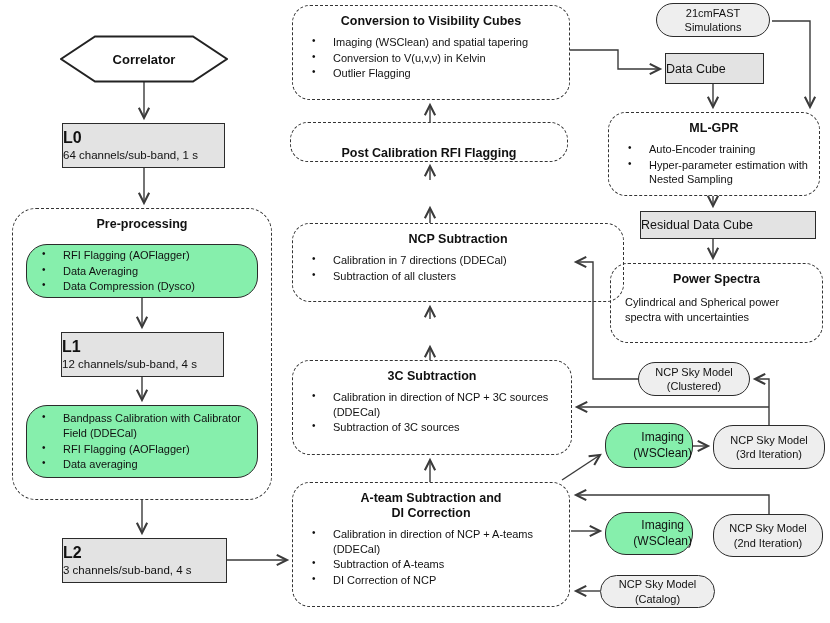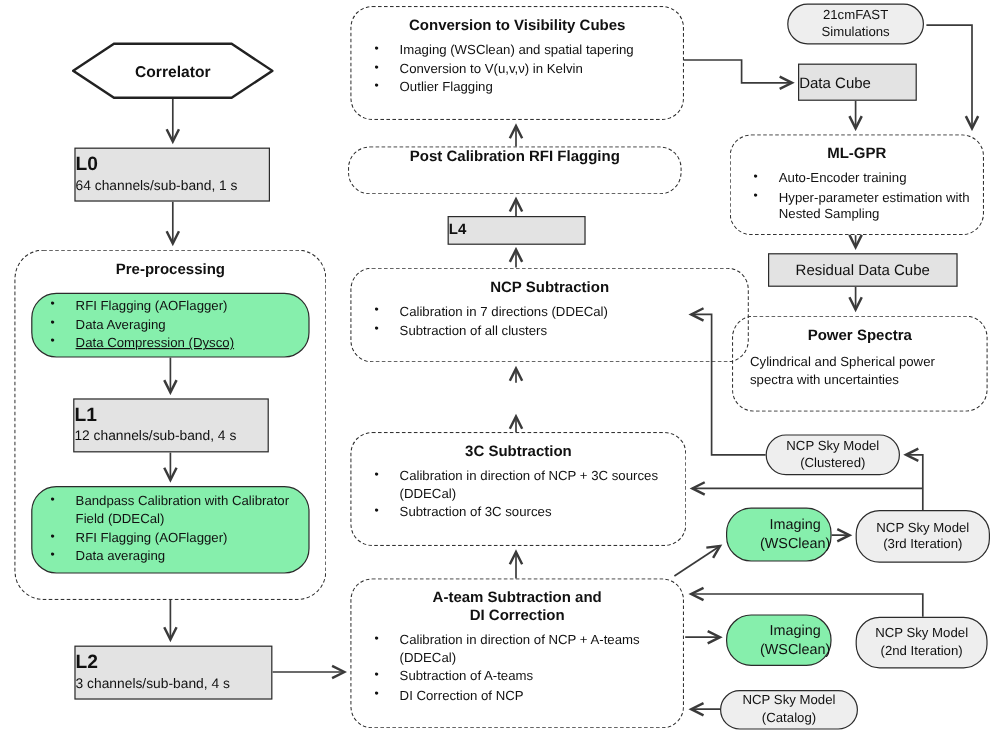--- a/index.html
+++ b/index.html
@@ -94,21 +94,21 @@
   </div>
 
   <div class="node dashed" style="left:12px;top:208px;width:260px;height:292px;border-radius:24px;">
     <div class="title">Pre-processing</div>
   </div>
 
   <div class="node whitebox" style="left:26px;top:244px;width:232px;height:54px;">
     <ul class="bullets" style="margin:0;width:100%;padding-left:6px;">
       <li style="text-align:left;">RFI Flagging (AOFlagger)</li>
       <li style="text-align:left;">Data Averaging</li>
-      <li style="text-align:left;text-decoration:underline;">Data Compression (Dysco)</li>
+      <li style="text-align:left;">Data Compression (Dysco)</li>
     </ul>
   </div>
 
   <div class="node graybox" style="left:61px;top:332px;width:163px;height:45px;">
     <div class="ltitle">L1</div>
     <div class="lsub">12 channels/sub-band, 4 s</div>
   </div>
 
   <div class="node whitebox" style="left:26px;top:405px;width:232px;height:73px;">
     <ul class="bullets" style="margin:0;width:100%;padding-left:6px;">
@@ -125,27 +125,24 @@
 
   <div class="node dashed" style="left:292px;top:5px;width:278px;height:95px;">
     <div class="title">Conversion to Visibility Cubes</div>
     <ul class="bullets">
       <li>Imaging (WSClean) and spatial tapering</li>
       <li>Conversion to V(u,v,ν) in Kelvin</li>
       <li>Outlier Flagging</li>
     </ul>
   </div>
 
-  <div class="node dashed" style="left:290px;top:122px;width:278px;height:40px;display:flex;align-items:flex-start;justify-content:center;padding:0;">
+  <div class="node dashed" style="left:290px;top:122px;width:278px;height:40px;display:flex;align-items:flex-end;justify-content:center;padding:0;">
     <div class="title">Post Calibration RFI Flagging</div>
   </div>
 
-  <div class="node graybox" style="left:373px;top:180px;width:115px;height:24px;">
-    <div class="ltitle" style="font-size:12.5px;">L4</div>
-  </div>
 
   <div class="node dashed" style="left:292px;top:223px;width:332px;height:79px;">
     <div class="title">NCP Subtraction</div>
     <ul class="bullets">
       <li>Calibration in 7 directions (DDECal)</li>
       <li>Subtraction of all clusters</li>
     </ul>
   </div>
 
 
@@ -177,21 +174,21 @@
   </div>
 
   <div class="node dashed" style="left:608px;top:112px;width:212px;height:84px;">
     <div class="title">ML-GPR</div>
     <ul class="bullets">
       <li>Auto-Encoder training</li>
       <li>Hyper-parameter estimation with Nested Sampling</li>
     </ul>
   </div>
 
-  <div class="node graybox" style="left:640px;top:211px;width:158px;height:28px;padding-left:22px;">
+  <div class="node graybox" style="left:640px;top:211px;width:176px;height:28px;">
     <div class="boxlabel">Residual Data Cube</div>
   </div>
 
   <div class="node dashed" style="left:610px;top:263px;width:213px;height:80px;">
     <div class="title">Power Spectra</div>
     <div class="bodytext">Cylindrical and Spherical power spectra with uncertainties</div>
   </div>
 
   <div class="node pill" style="left:638px;top:362px;width:112px;height:34px;">
     <span class="prel">NCP Sky Model

